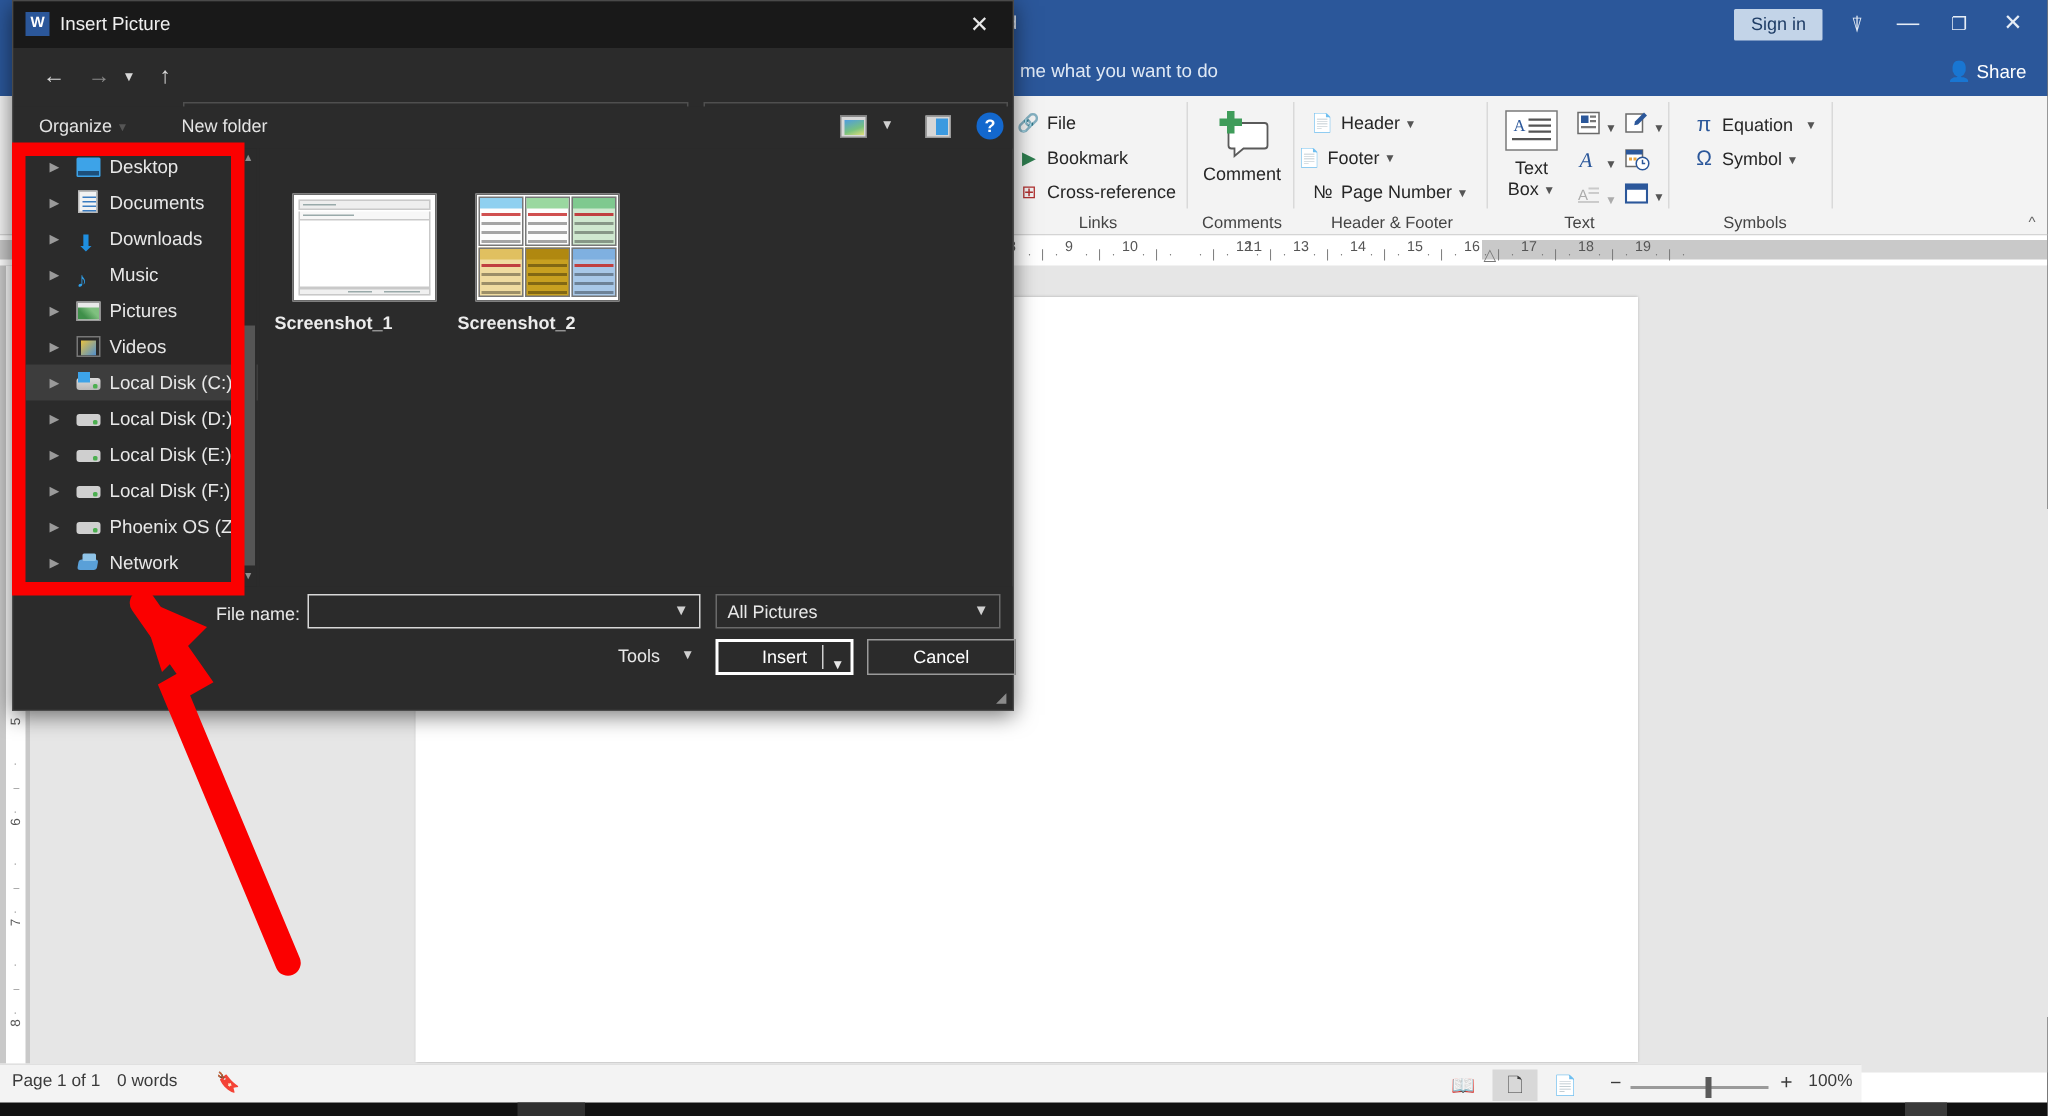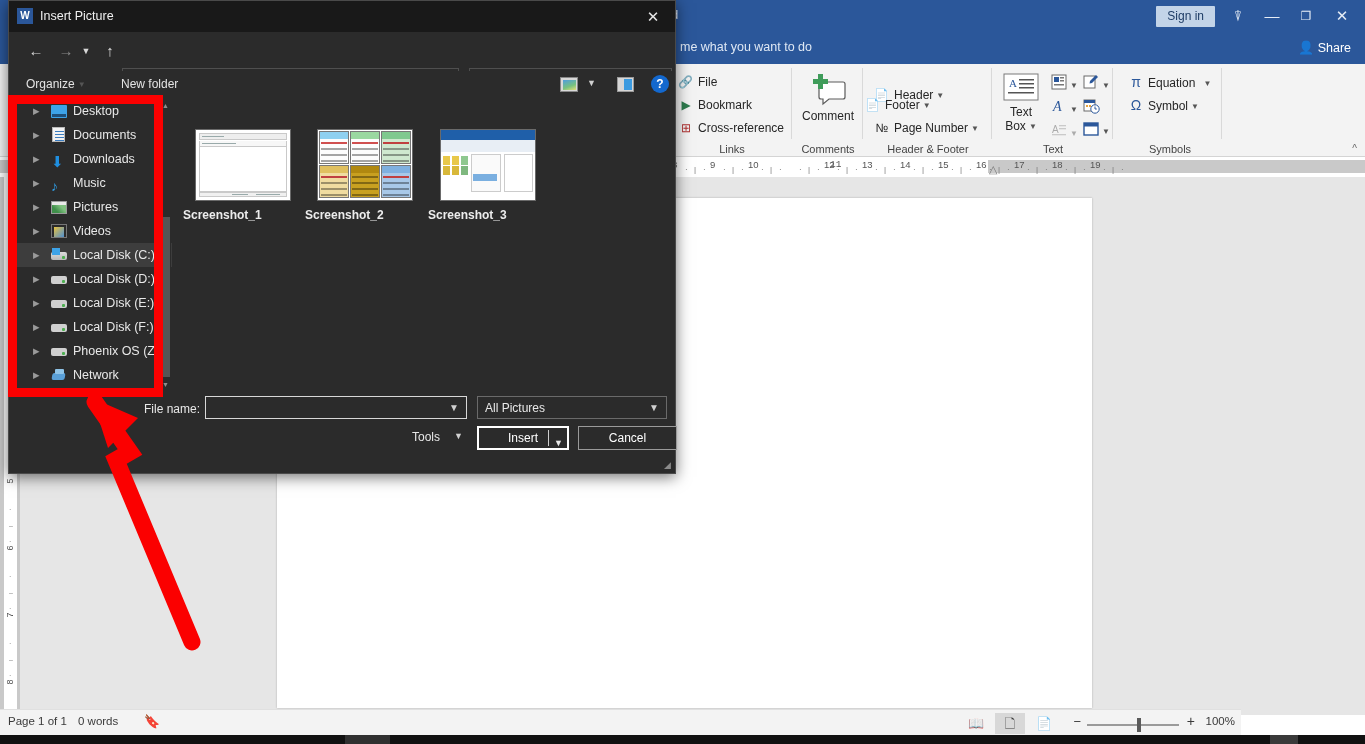--- a/index.html
+++ b/index.html
@@ -357,21 +357,21 @@
             <path d="M13 10 h22 a2 2 0 0 1 2 2 v13 a2 2 0 0 1 -2 2 h-14 l-6 5 v-5 h-2 a2 2 0 0 1 -2 -2 v-13 a2 2 0 0 1 2 -2 z" fill="#ffffff" stroke="#5a5a5a" stroke-width="1.2"></path>
             <path d="M10 2 h5 v5 h5 v5 h-5 v5 h-5 v-5 h-5 v-5 h5 z" fill="#3f9c5a"></path>
           </svg>
           <div>Comment</div>
         </div>
         <div class="grp-label">Comments</div>
         <div class="grp-sep"></div>
       </div>
 
       <div class="rb-group" style="left:864px;width:128px;">
-        <div class="rb-item" style="left:10px;top:23px;">
+        <div class="rb-item" style="left:10px;top:10px;">
           <span class="ic">📄</span><span>Header</span><span class="caret">▼</span>
         </div>
         <div class="rb-item" style="left:1px;top:33px;">
           <span class="ic">📄</span><span>Footer</span><span class="caret">▼</span>
         </div>
         <div class="rb-item" style="left:10px;top:56px;">
           <span class="ic">№</span><span>Page Number</span><span class="caret">▼</span>
         </div>
         <div class="grp-label">Header &amp; Footer</div>
         <div class="grp-sep"></div>
@@ -748,38 +748,20 @@
                 <div class="t2-r" style="top:2px;background:#c04040;"></div>
             <div class="t2-r" style="top:8px;"></div>
                 <div class="t2-r" style="top:14px;"></div>
                 <div class="t2-r" style="top:20px;"></div>
               </div>
           </div>
         </div>
         <div class="file-caption">Screenshot_2</div>
       </div>
 
-      <div class="file-item" style="left:255px;top:30px;">
-        <div class="file-thumb">
-          <div class="t3-top"></div>
-            <div class="t3-rib"></div>
-          <div class="t3-left">
-            <div class="t3-sq" style="left:0;top:2px;background:#e8c84a;"></div>
-            <div class="t3-sq" style="left:9px;top:2px;background:#e8c84a;"></div>
-            <div class="t3-sq" style="left:18px;top:2px;background:#8fc88f;"></div>
-            <div class="t3-sq" style="left:0;top:12px;background:#d8b83a;"></div>
-            <div class="t3-sq" style="left:9px;top:12px;background:#d8b83a;"></div>
-            <div class="t3-sq" style="left:18px;top:12px;background:#7fb87f;"></div>
-          </div>
-          <div class="t3-mid"></div>
-          <div class="t3-sel"></div>
-          <div class="t3-right"></div>
-        </div>
-        <div class="file-caption">Screenshot_3</div>
-      </div>
     </div>
 
     <div class="dlg-bottom">
       <div class="lbl-filename">File name:</div>
       <div class="filename-box">
         <span style="position:absolute;left:6px;top:3px;font-size:12px;color:#f0f0f0;"></span>
         <span class="fchev">▼</span>
       </div>
       <div class="filetype-box">
         <span class="ftext">All Pictures</span>

